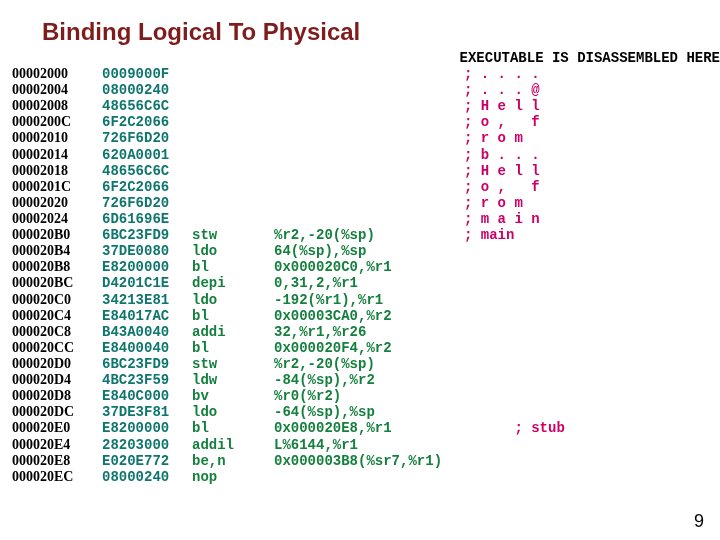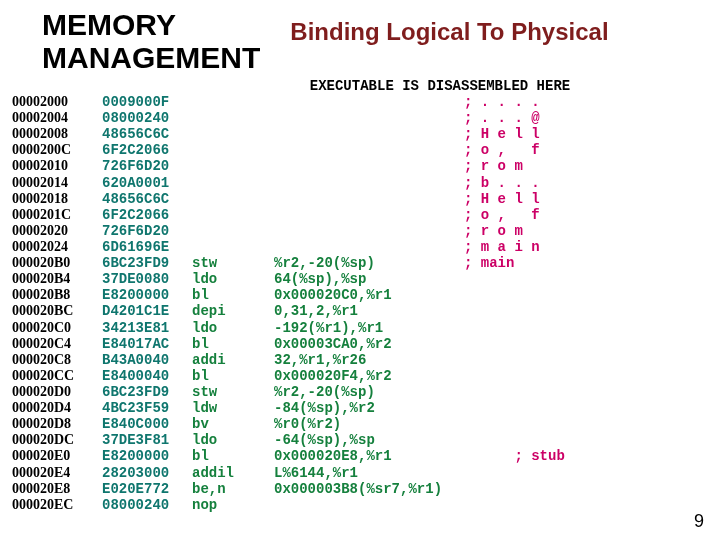--- a/index.html
+++ b/index.html
@@ -29,21 +29,21 @@
     font-weight: bold;
     color: #7f1d1d;
     padding-left: 30px;
     padding-top: 10px;
   }
   .banner {
     font-family: "Courier New", monospace;
     font-weight: bold;
     font-size: 14px;
     color: #000;
-    text-align: center;
+    text-align: right;
     padding-left: 160px;
     margin-top: 4px;
   }
   .listing {
     font-family: "Courier New", monospace;
     font-weight: bold;
     font-size: 14px;
     line-height: 1.08;
     padding-left: 12px;
     white-space: pre;
@@ -62,24 +62,20 @@
   .row span { display: inline-block; }
   .col-addr  { width: 90px; font-family: Liberation Serif, serif; }
   .col-bytes { width: 90px; }
   .col-mnem  { width: 70px; }
   .col-args  { width: 190px; margin-left: 12px; }
 </style>
 </head>
 <body>
 
 <div class="hdr">
-  <div class="hdr-left">
-    <div>MEMORY</div>
-    <div>MANAGEMENT</div>
-  </div>
   <div class="hdr-right">Binding Logical To Physical</div>
 </div>
 
 <div class="banner">EXECUTABLE IS DISASSEMBLED HERE</div>
 
 <div class="listing" id="listing"><div class="row"><span class="col-addr c-black">00002000</span><span class="col-bytes c-red">0009000F</span><span class="col-mnem c-blue"></span><span class="col-args c-blue"></span><span class="c-pink">; . . . .</span></div><div class="row"><span class="col-addr c-black">00002004</span><span class="col-bytes c-red">08000240</span><span class="col-mnem c-blue"></span><span class="col-args c-blue"></span><span class="c-pink">; . . . @</span></div><div class="row"><span class="col-addr c-black">00002008</span><span class="col-bytes c-red">48656C6C</span><span class="col-mnem c-blue"></span><span class="col-args c-blue"></span><span class="c-pink">; H e l l</span></div><div class="row"><span class="col-addr c-black">0000200C</span><span class="col-bytes c-red">6F2C2066</span><span class="col-mnem c-blue"></span><span class="col-args c-blue"></span><span class="c-pink">; o ,   f</span></div><div class="row"><span class="col-addr c-black">00002010</span><span class="col-bytes c-red">726F6D20</span><span class="col-mnem c-blue"></span><span class="col-args c-blue"></span><span class="c-pink">; r o m</span></div><div class="row"><span class="col-addr c-black">00002014</span><span class="col-bytes c-red">620A0001</span><span class="col-mnem c-blue"></span><span class="col-args c-blue"></span><span class="c-pink">; b . . .</span></div><div class="row"><span class="col-addr c-black">00002018</span><span class="col-bytes c-red">48656C6C</span><span class="col-mnem c-blue"></span><span class="col-args c-blue"></span><span class="c-pink">; H e l l</span></div><div class="row"><span class="col-addr c-black">0000201C</span><span class="col-bytes c-red">6F2C2066</span><span class="col-mnem c-blue"></span><span class="col-args c-blue"></span><span class="c-pink">; o ,   f</span></div><div class="row"><span class="col-addr c-black">00002020</span><span class="col-bytes c-red">726F6D20</span><span class="col-mnem c-blue"></span><span class="col-args c-blue"></span><span class="c-pink">; r o m</span></div><div class="row"><span class="col-addr c-black">00002024</span><span class="col-bytes c-red">6D61696E</span><span class="col-mnem c-blue"></span><span class="col-args c-blue"></span><span class="c-pink">; m a i n</span></div><div class="row"><span class="col-addr c-black">000020B0</span><span class="col-bytes c-red">6BC23FD9</span><span class="col-mnem c-blue">stw</span><span class="col-args c-blue">%r2,-20(%sp)</span><span class="c-pink">; main</span></div><div class="row"><span class="col-addr c-black">000020B4</span><span class="col-bytes c-red">37DE0080</span><span class="col-mnem c-blue">ldo</span><span class="col-args c-blue">64(%sp),%sp</span><span class="c-pink"></span></div><div class="row"><span class="col-addr c-black">000020B8</span><span class="col-bytes c-red">E8200000</span><span class="col-mnem c-blue">bl</span><span class="col-args c-blue">0x000020C0,%r1</span><span class="c-pink"></span></div><div class="row"><span class="col-addr c-black">000020BC</span><span class="col-bytes c-red">D4201C1E</span><span class="col-mnem c-blue">depi</span><span class="col-args c-blue">0,31,2,%r1</span><span class="c-pink"></span></div><div class="row"><span class="col-addr c-black">000020C0</span><span class="col-bytes c-red">34213E81</span><span class="col-mnem c-blue">ldo</span><span class="col-args c-blue">-192(%r1),%r1</span><span class="c-pink"></span></div><div class="row"><span class="col-addr c-black">000020C4</span><span class="col-bytes c-red">E84017AC</span><span class="col-mnem c-blue">bl</span><span class="col-args c-blue">0x00003CA0,%r2</span><span class="c-pink"></span></div><div class="row"><span class="col-addr c-black">000020C8</span><span class="col-bytes c-red">B43A0040</span><span class="col-mnem c-blue">addi</span><span class="col-args c-blue">32,%r1,%r26</span><span class="c-pink"></span></div><div class="row"><span class="col-addr c-black">000020CC</span><span class="col-bytes c-red">E8400040</span><span class="col-mnem c-blue">bl</span><span class="col-args c-blue">0x000020F4,%r2</span><span class="c-pink"></span></div><div class="row"><span class="col-addr c-black">000020D0</span><span class="col-bytes c-red">6BC23FD9</span><span class="col-mnem c-blue">stw</span><span class="col-args c-blue">%r2,-20(%sp)</span><span class="c-pink"></span></div><div class="row"><span class="col-addr c-black">000020D4</span><span class="col-bytes c-red">4BC23F59</span><span class="col-mnem c-blue">ldw</span><span class="col-args c-blue">-84(%sp),%r2</span><span class="c-pink"></span></div><div class="row"><span class="col-addr c-black">000020D8</span><span class="col-bytes c-red">E840C000</span><span class="col-mnem c-blue">bv</span><span class="col-args c-blue">%r0(%r2)</span><span class="c-pink"></span></div><div class="row"><span class="col-addr c-black">000020DC</span><span class="col-bytes c-red">37DE3F81</span><span class="col-mnem c-blue">ldo</span><span class="col-args c-blue">-64(%sp),%sp</span><span class="c-pink"></span></div><div class="row"><span class="col-addr c-black">000020E0</span><span class="col-bytes c-red">E8200000</span><span class="col-mnem c-blue">bl</span><span class="col-args c-blue">0x000020E8,%r1</span><span class="c-pink">      ; stub</span></div><div class="row"><span class="col-addr c-black">000020E4</span><span class="col-bytes c-red">28203000</span><span class="col-mnem c-blue">addil</span><span class="col-args c-blue">L%6144,%r1</span><span class="c-pink"></span></div><div class="row"><span class="col-addr c-black">000020E8</span><span class="col-bytes c-red">E020E772</span><span class="col-mnem c-blue">be,n</span><span class="col-args c-blue">0x000003B8(%sr7,%r1)</span><span class="c-pink"></span></div><div class="row"><span class="col-addr c-black">000020EC</span><span class="col-bytes c-red">08000240</span><span class="col-mnem c-blue">nop</span><span class="col-args c-blue"></span><span class="c-pink"></span></div></div>
 
 <div class="pagenum">9</div>
 
 </body></html>

